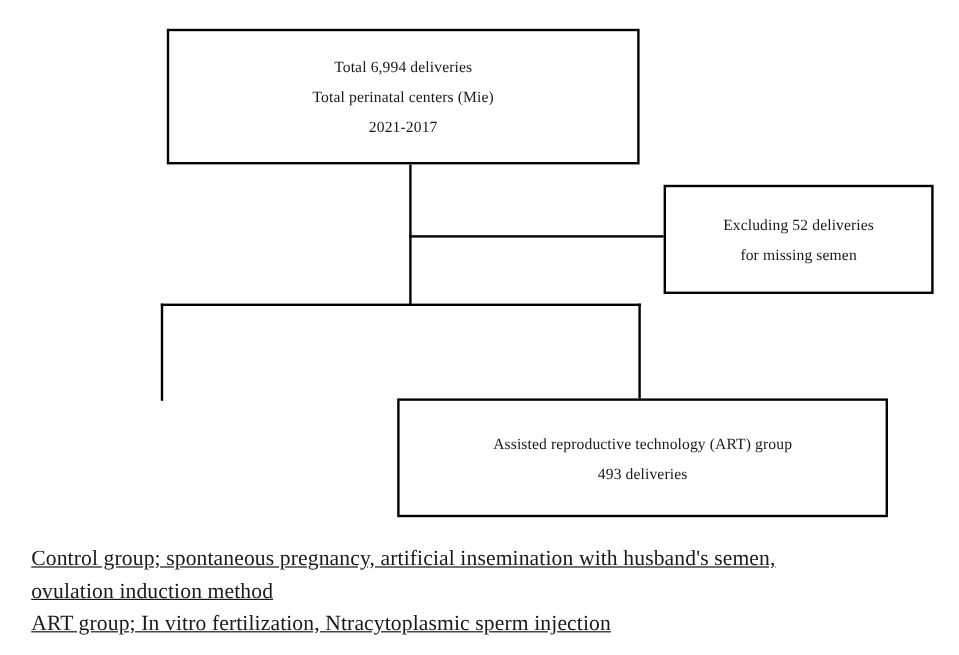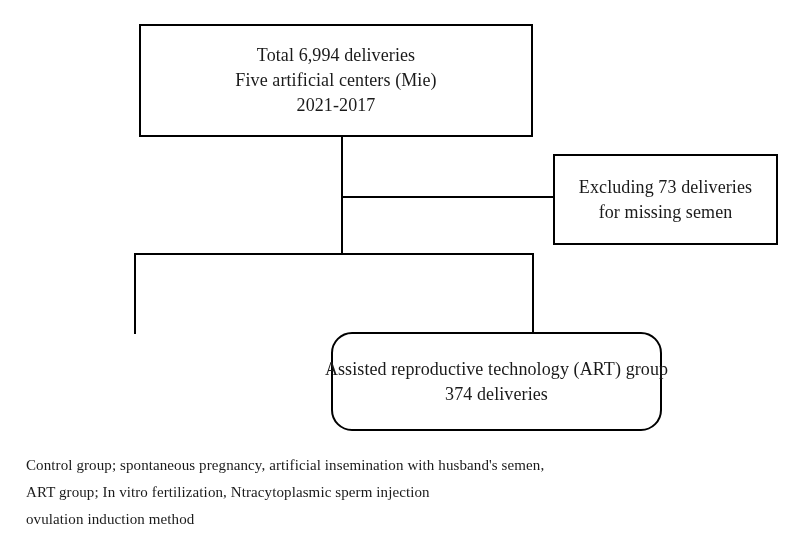--- a/index.html
+++ b/index.html
@@ -34,21 +34,21 @@
     background: #ffffff;
     display: flex;
     flex-direction: column;
     align-items: center;
     justify-content: center;
     text-align: center;
     z-index: 3;
   }
   .node .line {
     display: block;
-    font-size: 18px;
+    font-size: 13px;
     line-height: 25px;
     white-space: nowrap;
     letter-spacing: 0.1px;
   }
 
   #node-total {
     left: 139px;
     top: 24px;
     width: 394px;
     height: 113px;
@@ -61,23 +61,22 @@
   }
   #node-control {
     left: 21px;
     top: 332px;
     width: 235px;
     height: 88px;
   }
   #node-art {
     left: 331px;
     top: 332px;
-    width: 331px;
+    width: 409px;
     height: 99px;
-    border-radius: 21px;
   }
 
   
   .conn {
     position: absolute;
     background: #000000;
     z-index: 1;
   }
   .conn.v { width: 2px; }
   .conn.h { height: 2px; }
@@ -115,53 +114,54 @@
 
   
   #footnotes {
     position: absolute;
     left: 26px;
     top: 452px;
     width: 740px;
     z-index: 2;
   }
   #footnotes .fn {
-    font-size: 15px;
+    font-size: 18px;
     line-height: 27px;
     white-space: nowrap;
     letter-spacing: 0.1px;
+    text-decoration: underline;
   }
 </style>
 </head>
 <body>
 
 <div id="flow-canvas">
 
   <div class="conn v" id="conn-trunk"></div>
   <div class="conn h" id="conn-exclude"></div>
   <div class="conn h" id="conn-split"></div>
   <div class="conn v" id="conn-drop-control"></div>
   <div class="conn v" id="conn-drop-art"></div>
 
   <div class="node" id="node-total">
     <span class="line">Total 6,994 deliveries</span>
-    <span class="line">Five artificial centers (Mie)</span>
+    <span class="line">Total perinatal centers (Mie)</span>
     <span class="line">2021-2017</span>
   </div>
 
   <div class="node" id="node-excluded">
-    <span class="line">Excluding 73 deliveries</span>
+    <span class="line">Excluding 52 deliveries</span>
     <span class="line">for missing semen</span>
   </div>
 
 
   <div class="node" id="node-art">
     <span class="line">Assisted reproductive technology (ART) group</span>
-    <span class="line">374 deliveries</span>
+    <span class="line">493 deliveries</span>
   </div>
 
   <div id="footnotes">
     <div class="fn">Control group; spontaneous pregnancy, artificial insemination with husband's semen,</div>
+    <div class="fn">ovulation induction method</div>
     <div class="fn">ART group; In vitro fertilization, Ntracytoplasmic sperm injection</div>
-    <div class="fn">ovulation induction method</div>
   </div>
 
 </div>
 
 </body></html>

